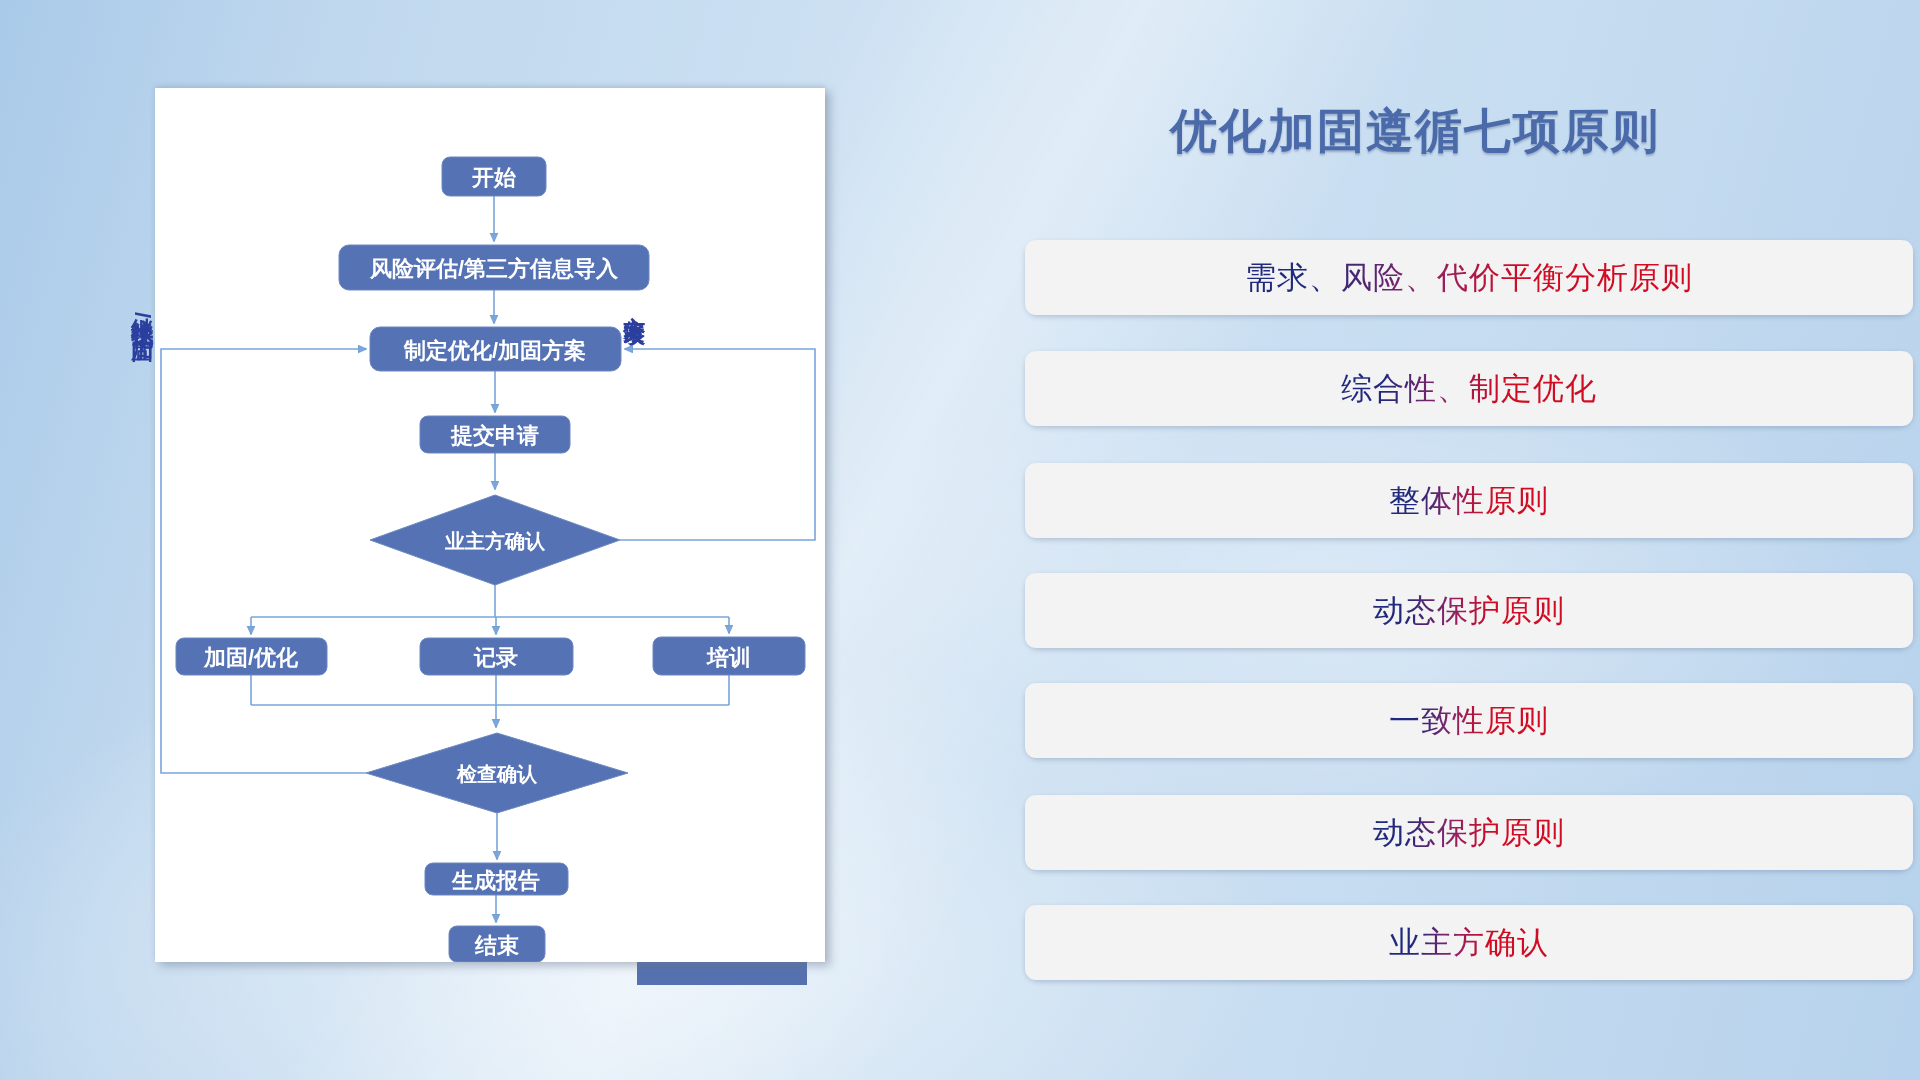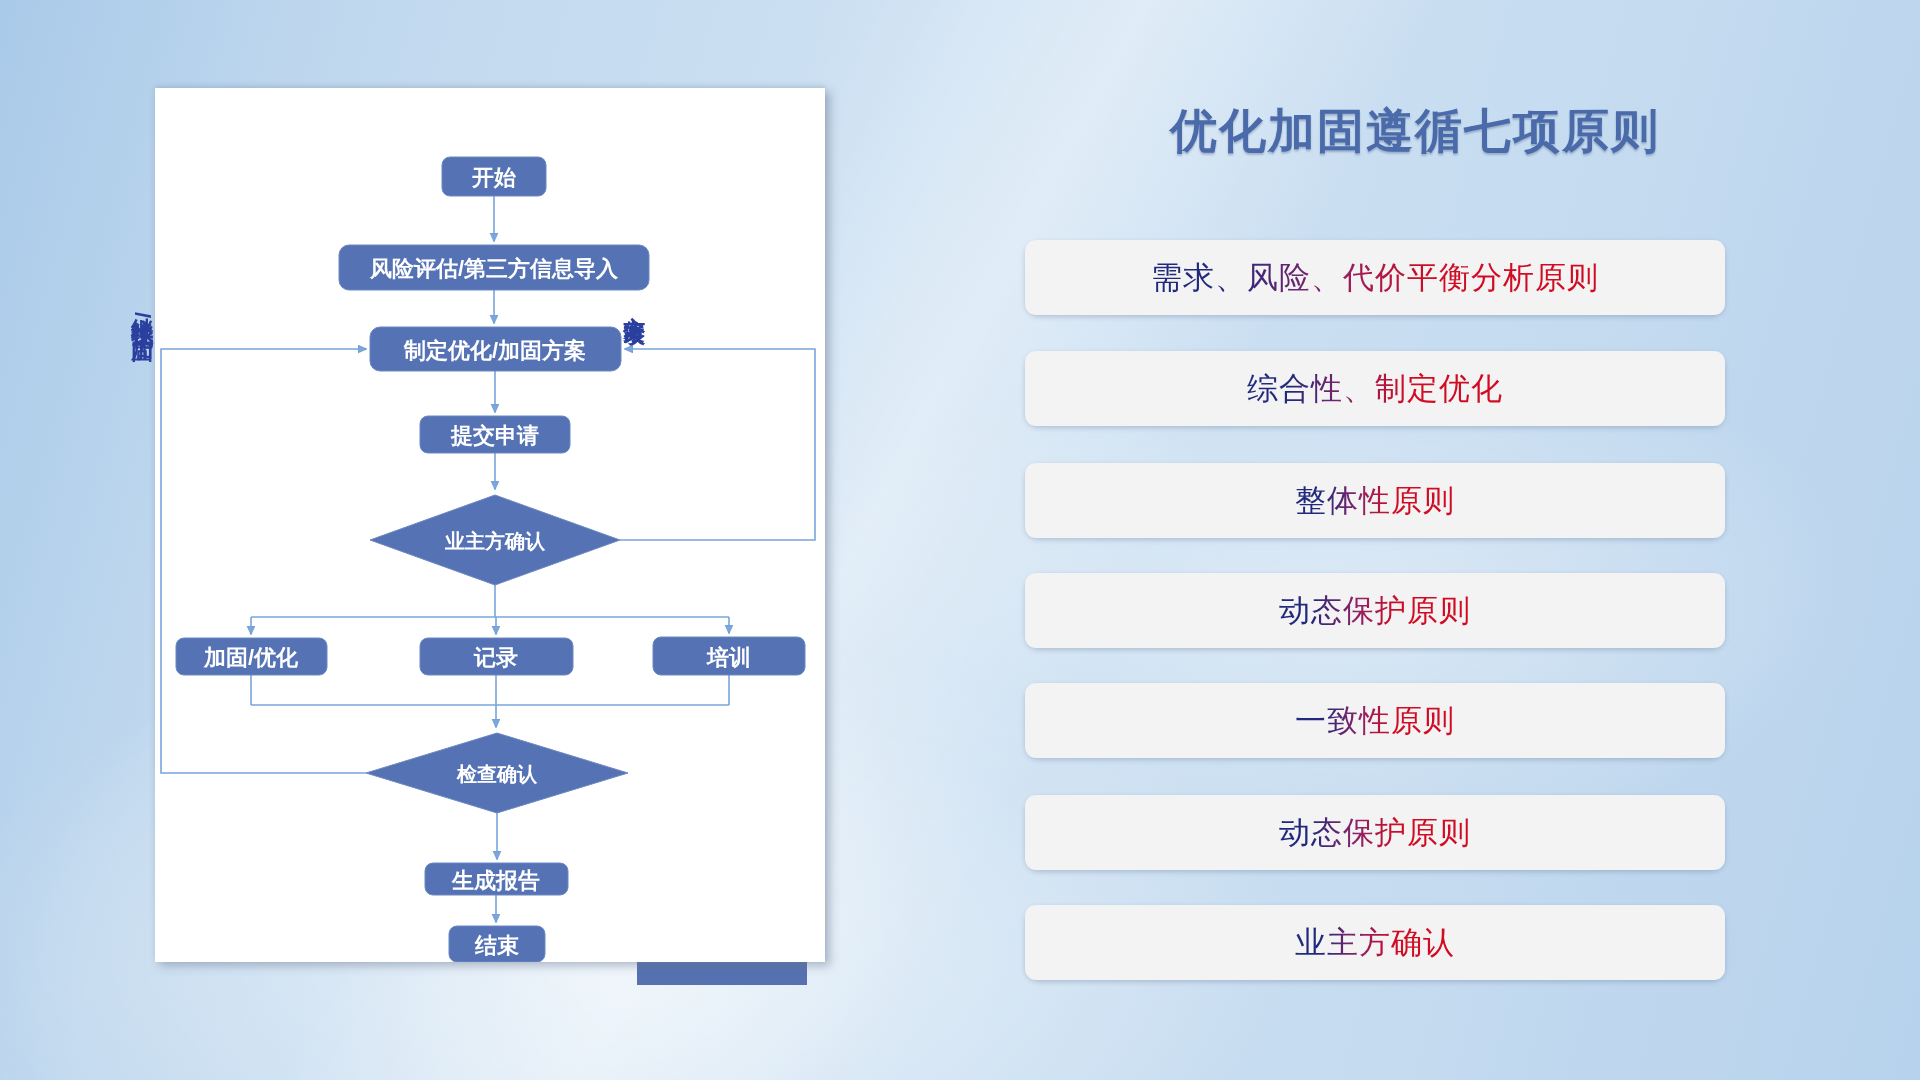--- a/index.html
+++ b/index.html
@@ -39,21 +39,21 @@
   .vlabel-left{left:130px;top:300px;height:260px;}
   .vlabel-right{left:622px;top:298px;height:200px;}
 
   
   .panel-title{
     position:absolute;left:1025px;top:100px;width:780px;height:56px;
     text-align:center;font-size:47px;font-weight:bold;letter-spacing:2px;
     color:#4b6aa9;text-shadow:0 2px 2px rgba(46,68,118,.30);
   }
   .p-box{
-    position:absolute;left:1025px;width:700px;height:75px;border-radius:14px;
+    position:absolute;left:1025px;width:888px;height:75px;border-radius:14px;
     background:linear-gradient(135deg,#4a68ad 0%,#3f4fa0 30%,#a01a3e 72%,#c00d24 100%);
     padding:0;box-sizing:border-box;
     box-shadow:0 2px 5px rgba(60,80,120,.25);
   }
   .p-inner{
     width:100%;height:100%;border-radius:11px;background:#f3f3f4;
     display:flex;align-items:center;justify-content:center;
   }
   .p-text{
     font-size:31px;font-weight:500;letter-spacing:1px;color:#8c2367;

